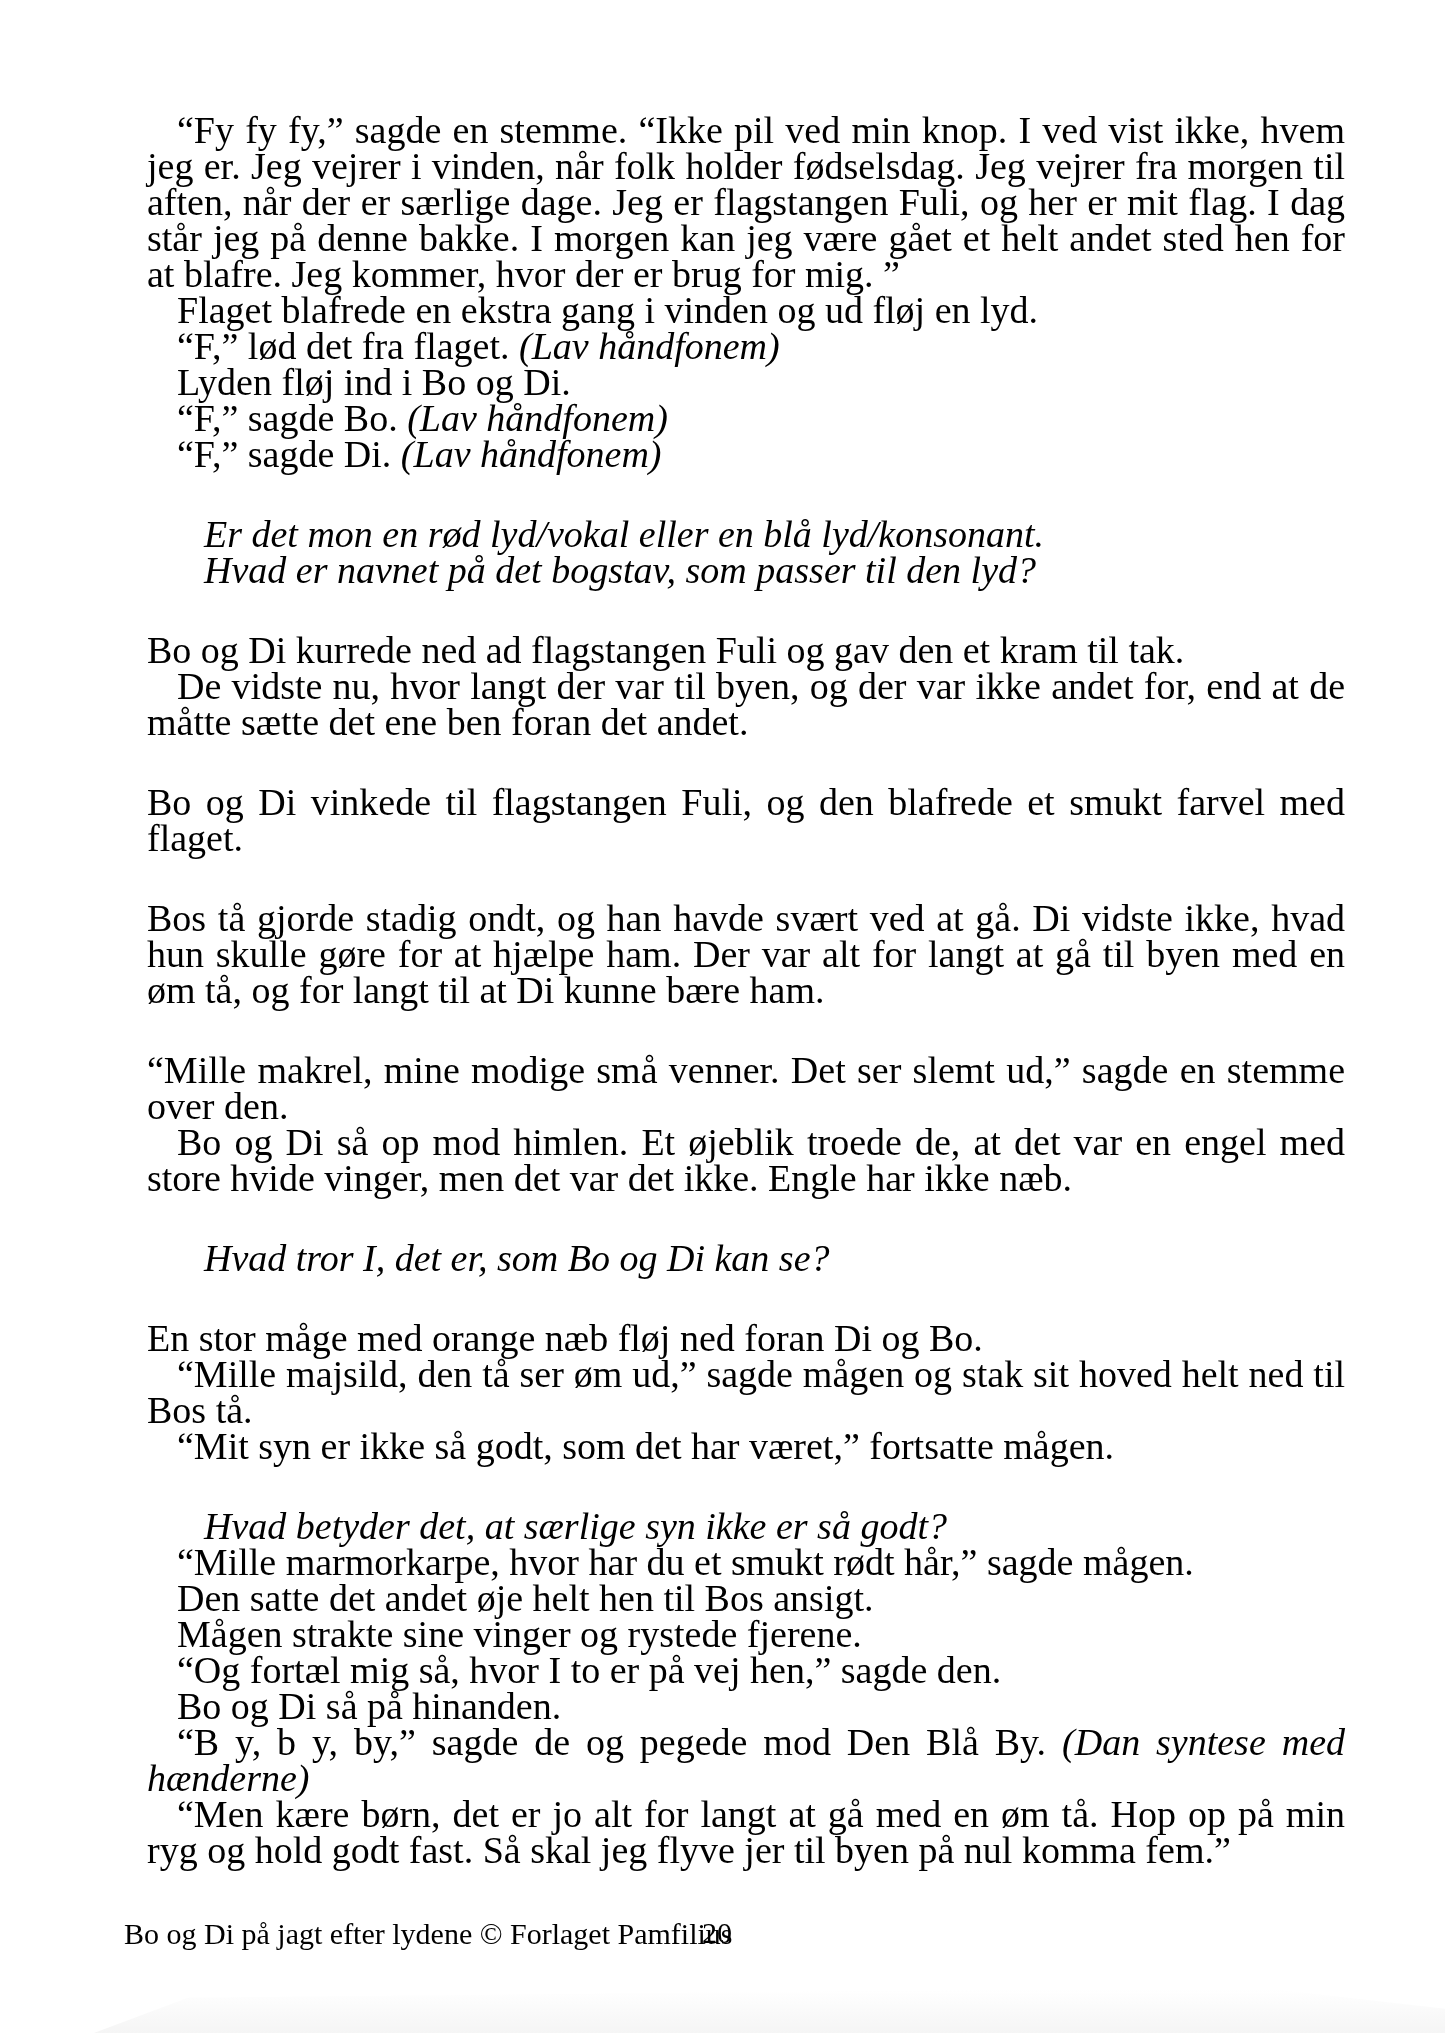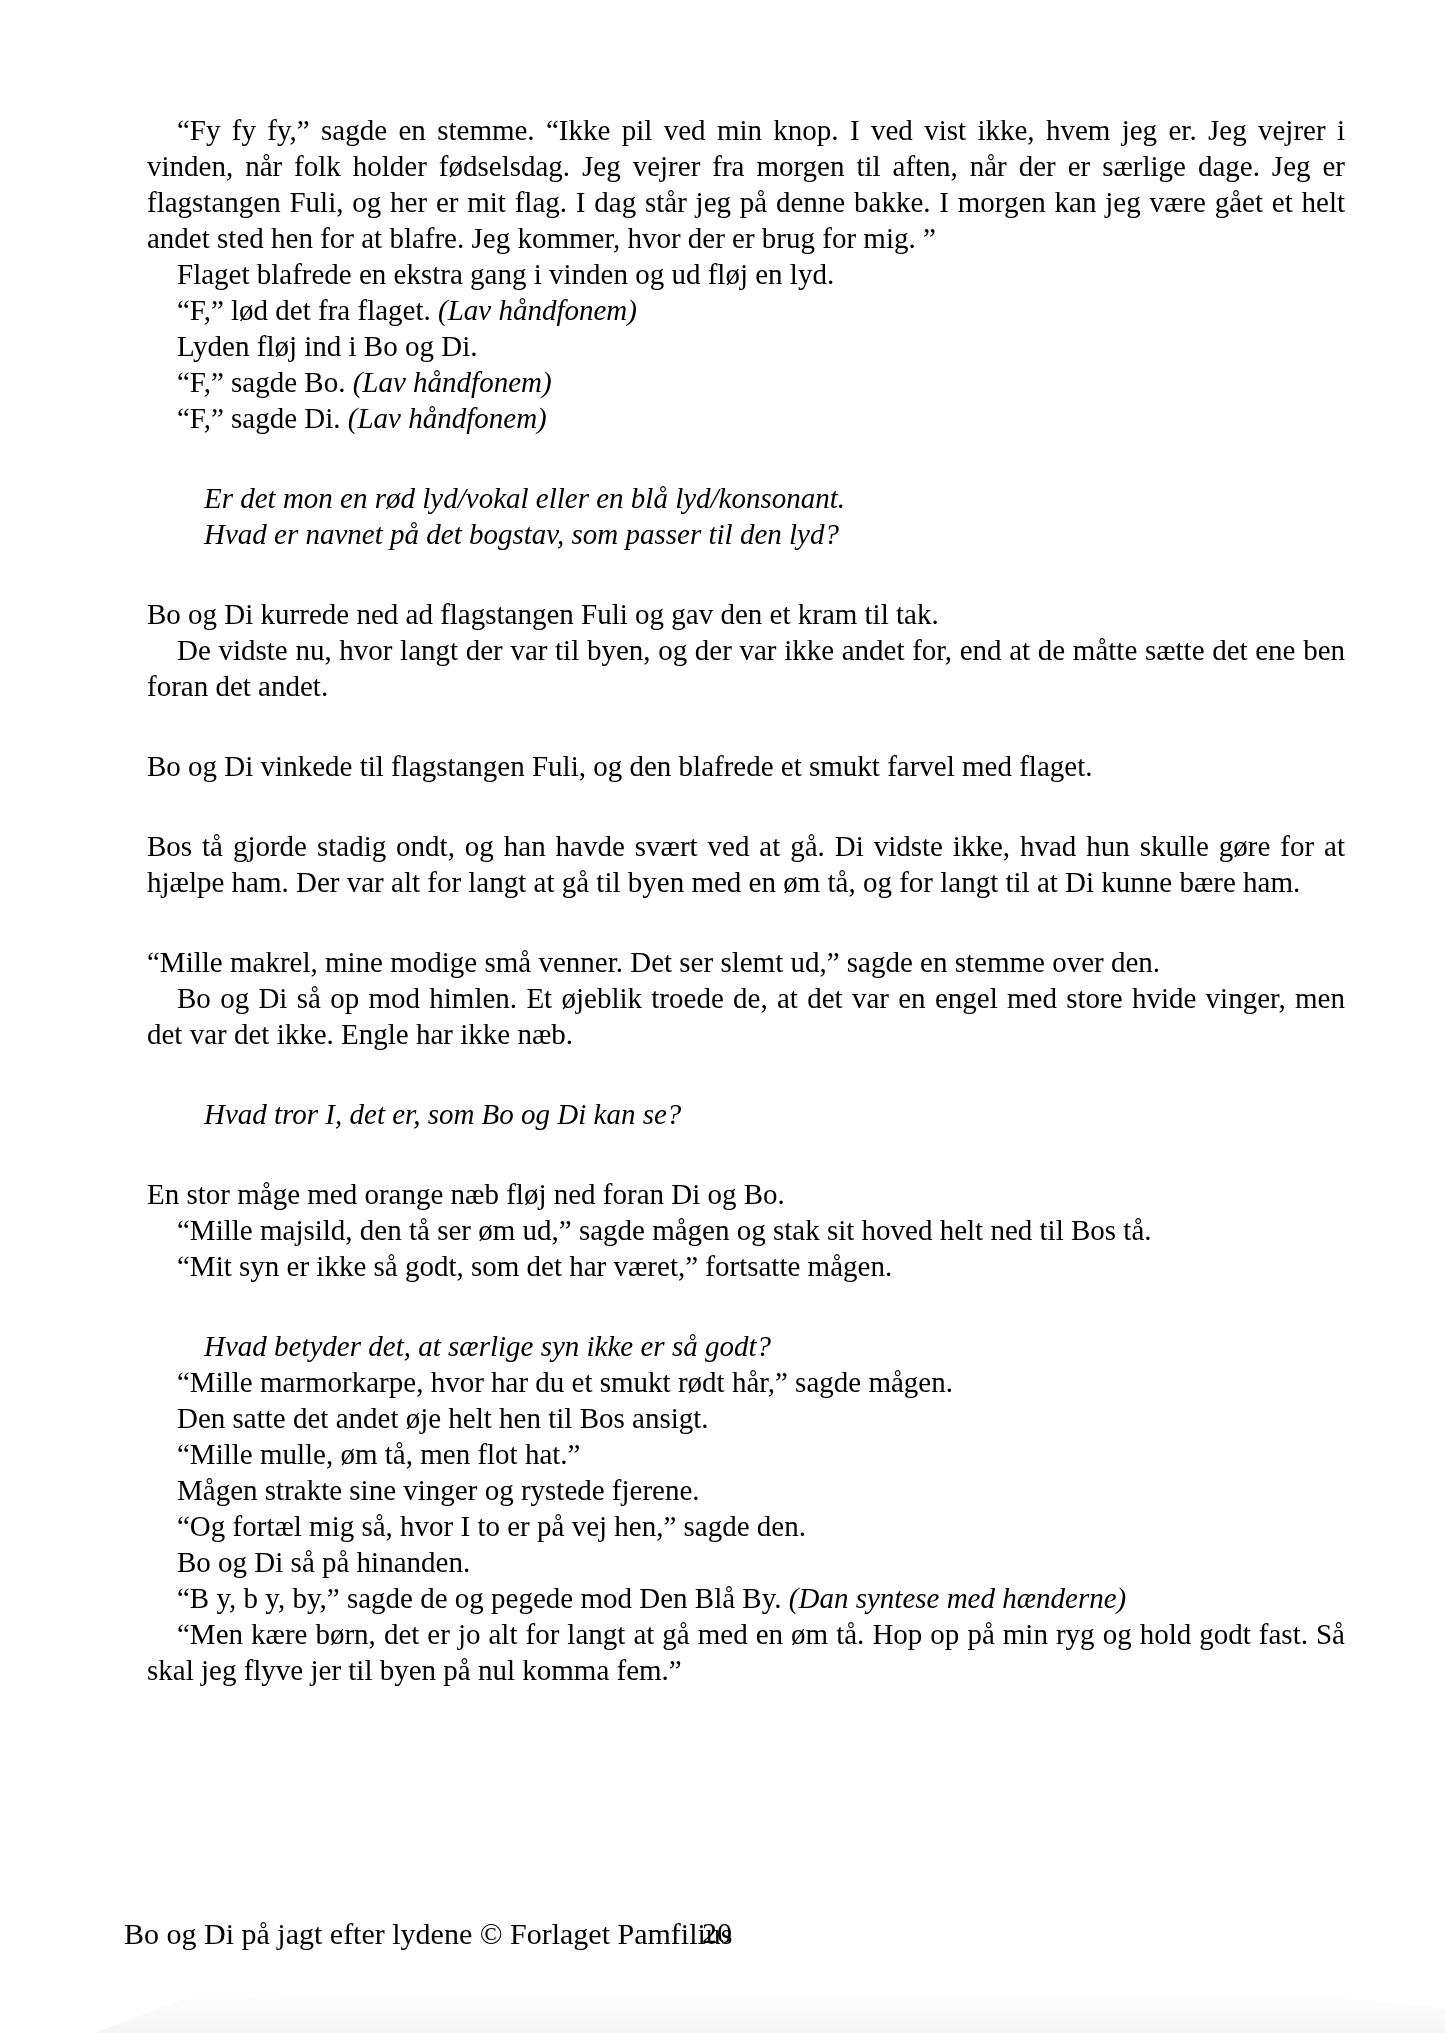--- a/index.html
+++ b/index.html
@@ -10,21 +10,21 @@
     background: #ffffff;
     color: #000000;
     font-family: "Liberation Serif", "DejaVu Serif", serif;
     overflow: hidden;
   }
   .content {
     position: absolute;
     left: 147px;
     top: 112px;
     width: 1198px;
-    font-size: 29px;
+    font-size: 38px;
     line-height: 36px;
     text-align: justify;
   }
   .content p { margin: 0; }
   .content p.ind { text-indent: 30px; }
   .content p.blockind { margin-left: 57px; text-align: left; }
   .content p.gap { margin-top: 44px; }
   .it { font-style: italic; }
   .footer-left {
     position: absolute;
@@ -68,21 +68,20 @@
       <p class="gap"><span>Bos tå gjorde stadig ondt, og han havde svært ved at gå. Di vidste ikke, hvad hun skulle gøre for at hjælpe ham. Der var alt for langt at gå til byen med en øm tå, og for langt til at Di kunne bære ham.</span></p>
       <p class="gap"><span>“Mille makrel, mine modige små venner. Det ser slemt ud,” sagde en stemme over den.</span></p>
       <p class="ind "><span>Bo og Di så op mod himlen. Et øjeblik troede de, at det var en engel med store hvide vinger, men det var det ikke. Engle har ikke næb.</span></p>
       <p class="blockind gap"><span class="it">Hvad tror I, det er, som Bo og Di kan se?</span></p>
       <p class="gap"><span>En stor måge med orange næb fløj ned foran Di og Bo.</span></p>
       <p class="ind "><span>“Mille majsild, den tå ser øm ud,” sagde mågen og stak sit hoved helt ned til Bos tå.</span></p>
       <p class="ind "><span>“Mit syn er ikke så godt, som det har været,” fortsatte mågen.</span></p>
       <p class="blockind gap"><span class="it">Hvad betyder det, at særlige syn ikke er så godt?</span></p>
       <p class="ind "><span>“Mille marmorkarpe, hvor har du et smukt rødt hår,” sagde mågen.</span></p>
       <p class="ind "><span>Den satte det andet øje helt hen til Bos ansigt.</span></p>
-      <p class="ind "><span>“Mille mulle, øm tå, men flot hat.”</span></p>
       <p class="ind "><span>Mågen strakte sine vinger og rystede fjerene.</span></p>
       <p class="ind "><span>“Og fortæl mig så, hvor I to er på vej hen,” sagde den.</span></p>
       <p class="ind "><span>Bo og Di så på hinanden.</span></p>
       <p class="ind "><span>“B y, b y, by,” sagde de og pegede mod Den Blå By. </span><span class="it">(Dan syntese med hænderne)</span></p>
       <p class="ind "><span>“Men kære børn, det er jo alt for langt at gå med en øm tå. Hop op på min ryg og hold godt fast. Så skal jeg flyve jer til byen på nul komma fem.”</span></p>
     </div>
   <div class="footer-left">Bo og Di på jagt efter lydene © Forlaget Pamfilius</div>
   <div class="page-num">20</div>
   <div class="bottom-shade"></div>
 </div>

